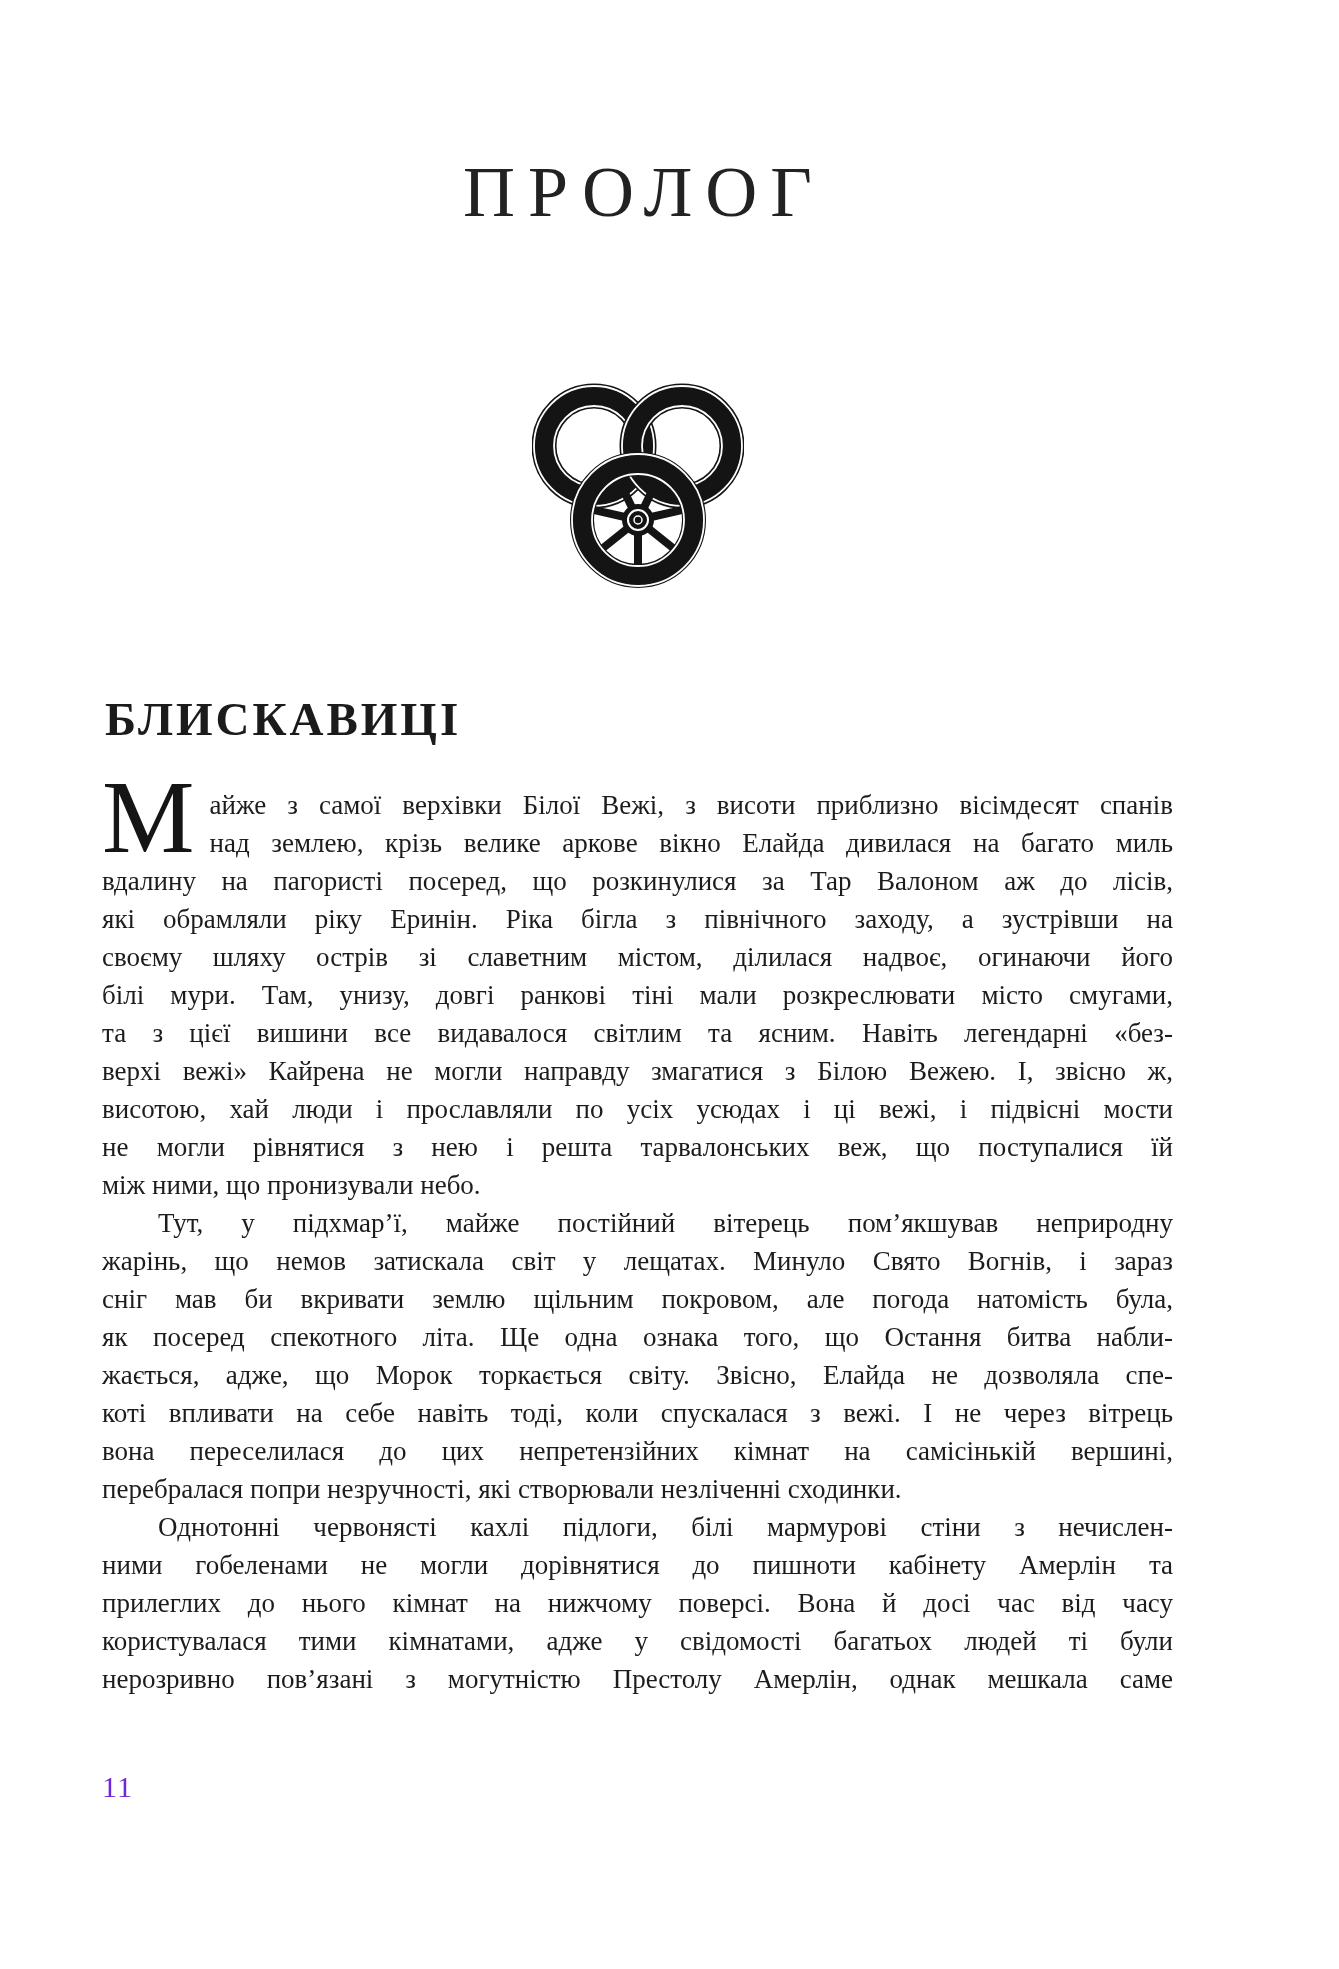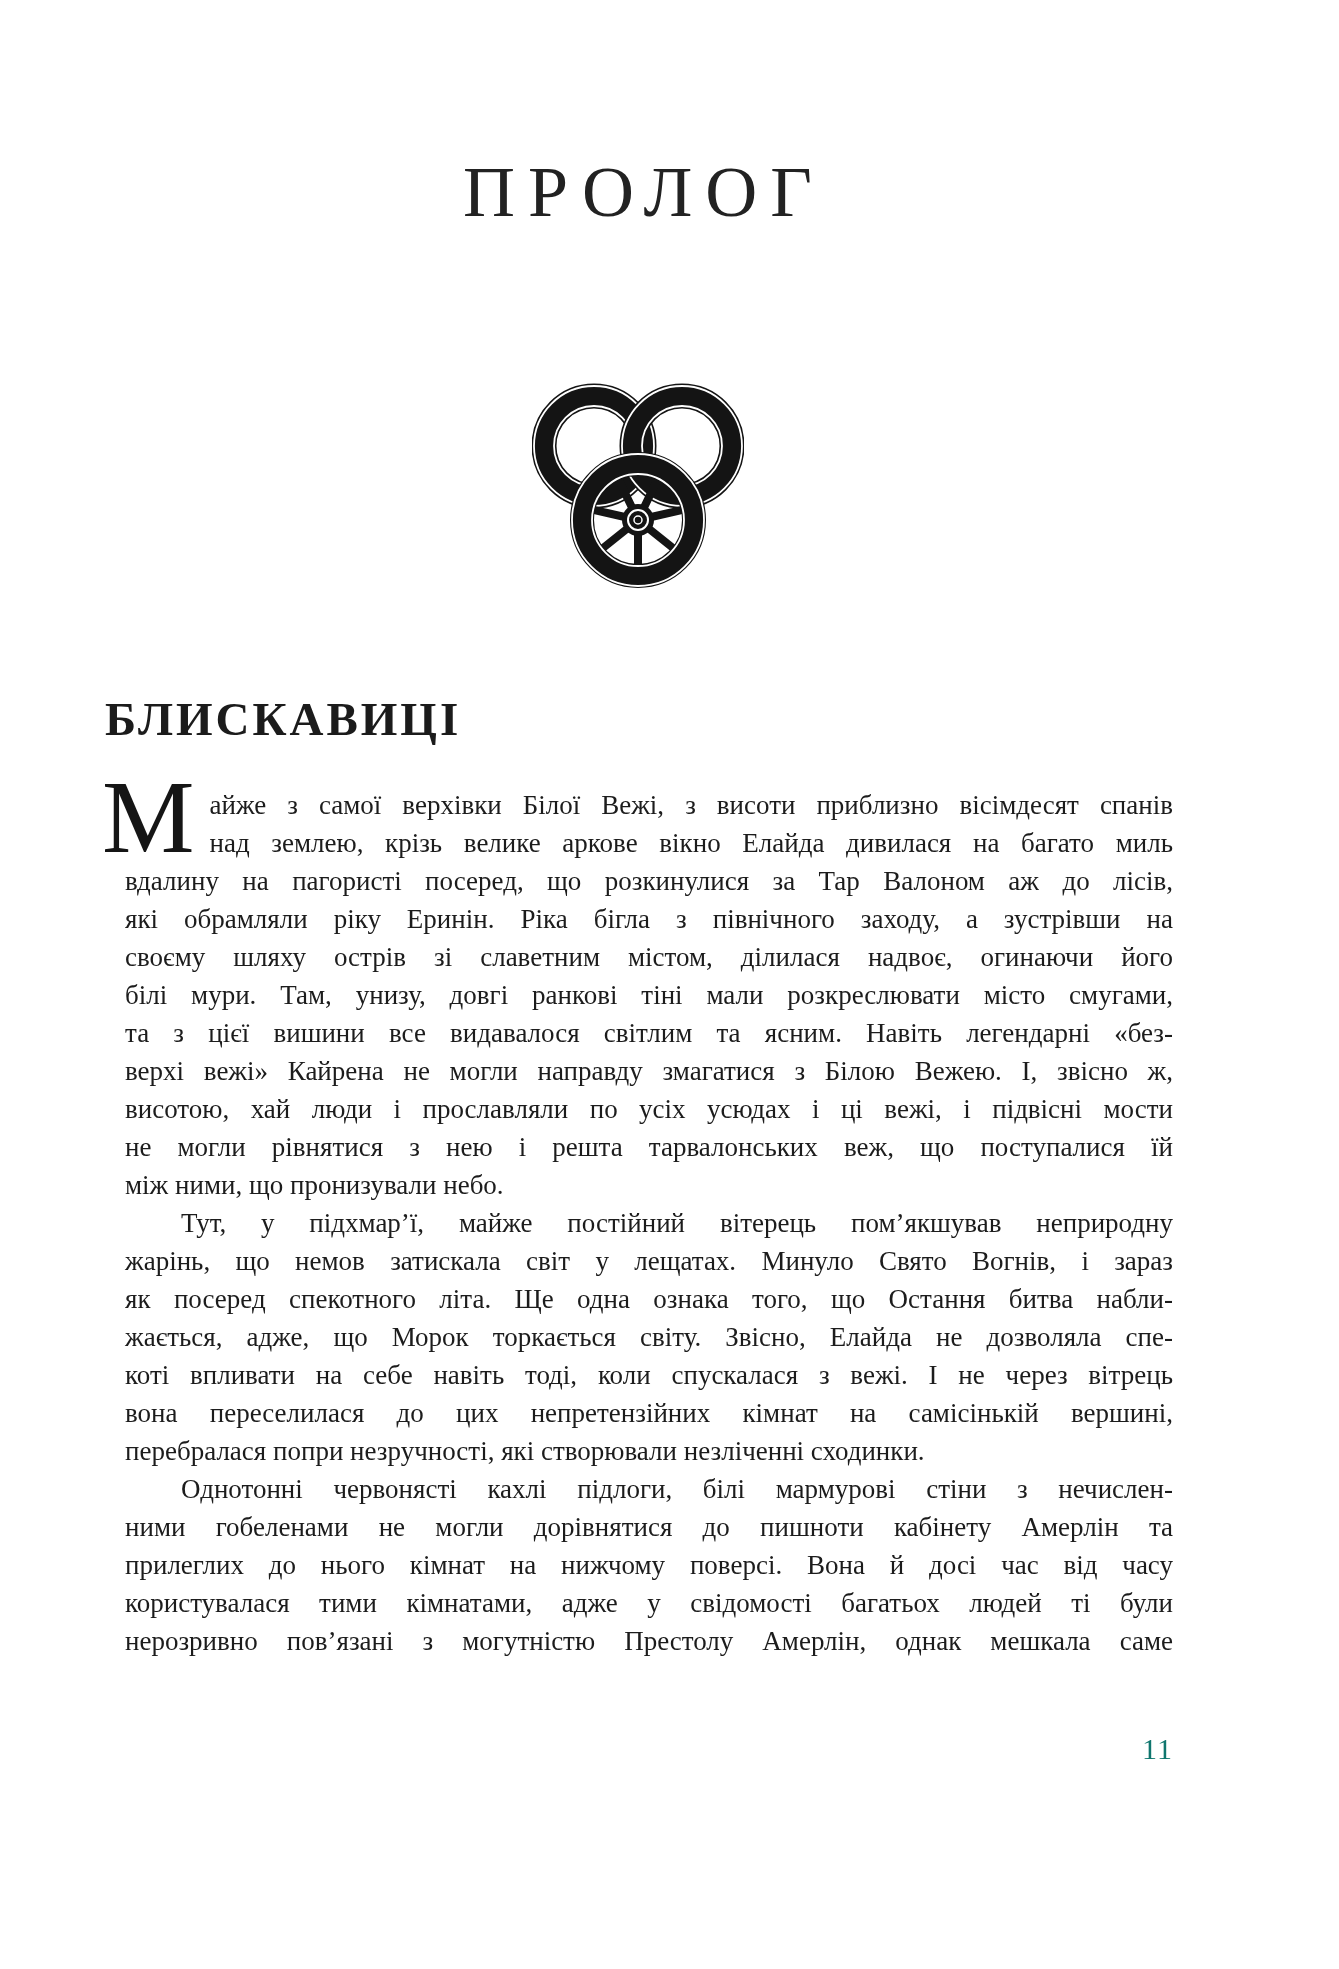--- a/index.html
+++ b/index.html
@@ -36,40 +36,40 @@
     color: #1b1b1b;
   }
 
   .body-text {
     margin-top: 42px;
     font-size: 27px;
     line-height: 38px;
     color: #1c1c1c;
   }
   .para { margin: 0; }
-  .line { text-align: justify; text-align-last: justify; white-space: normal; margin-left: 23px; }
+  .line { text-align: justify; text-align-last: justify; white-space: normal; }
   .line.short { text-align-last: left; }
   .line.indent { padding-left: 56px; }
 
   .dropcap {
     float: left;
     height: 76px;
     line-height: 62px;
     font-size: 104px;
     margin: 0 15px 0 0;
     color: #151515;
   }
   .para::after { content: ""; display: block; clear: none; }
 
   .page-number {
     margin-top: 72px;
-    text-align: right;
+    text-align: left;
     font-size: 30px;
     letter-spacing: 1px;
-    color: #0f766e;
+    color: #6d28d9;
   }
 </style>
 </head>
 <body>
 
 <div class="page">
 
   <h1 class="title">ПРОЛОГ</h1>
 
   <div class="ornament">
@@ -116,20 +116,21 @@
         <div class="line">білі мури. Там, унизу, довгі ранкові тіні мали розкреслювати місто смугами,</div>
         <div class="line">та з цієї вишини все видавалося світлим та ясним. Навіть легендарні «без-</div>
         <div class="line">верхі вежі» Кайрена не могли направду змагатися з Білою Вежею. І, звісно ж,</div>
         <div class="line">висотою, хай люди і прославляли по усіх усюдах і ці вежі, і підвісні мости</div>
         <div class="line">не могли рівнятися з нею і решта тарвалонських веж, що поступалися їй</div>
         <div class="line short">між ними, що пронизували небо.</div>
       </div>
       <div class="para">
         <div class="line indent">Тут, у підхмар’ї, майже постійний вітерець пом’якшував неприродну</div>
         <div class="line">жарінь, що немов затискала світ у лещатах. Минуло Свято Вогнів, і зараз</div>
+        <div class="line">сніг мав би вкривати землю щільним покровом, але погода натомість була,</div>
         <div class="line">як посеред спекотного літа. Ще одна ознака того, що Остання битва набли-</div>
         <div class="line">жається, адже, що Морок торкається світу. Звісно, Елайда не дозволяла спе-</div>
         <div class="line">коті впливати на себе навіть тоді, коли спускалася з вежі. І не через вітрець</div>
         <div class="line">вона переселилася до цих непретензійних кімнат на самісінькій вершині,</div>
         <div class="line short">перебралася попри незручності, які створювали незліченні сходинки.</div>
       </div>
       <div class="para">
         <div class="line indent">Однотонні червонясті кахлі підлоги, білі мармурові стіни з нечислен-</div>
         <div class="line">ними гобеленами не могли дорівнятися до пишноти кабінету Амерлін та</div>
         <div class="line">прилеглих до нього кімнат на нижчому поверсі. Вона й досі час від часу</div>

